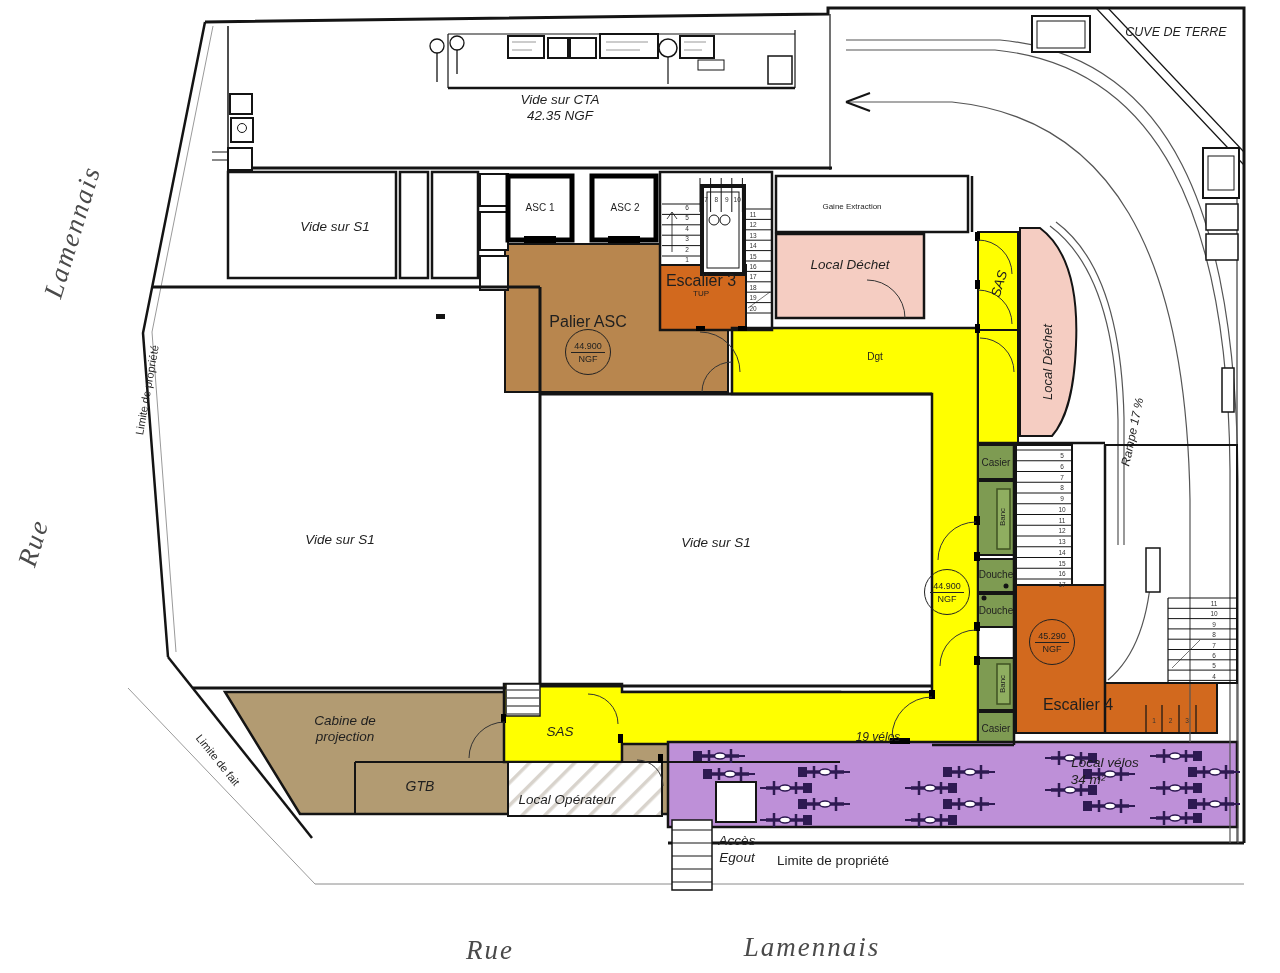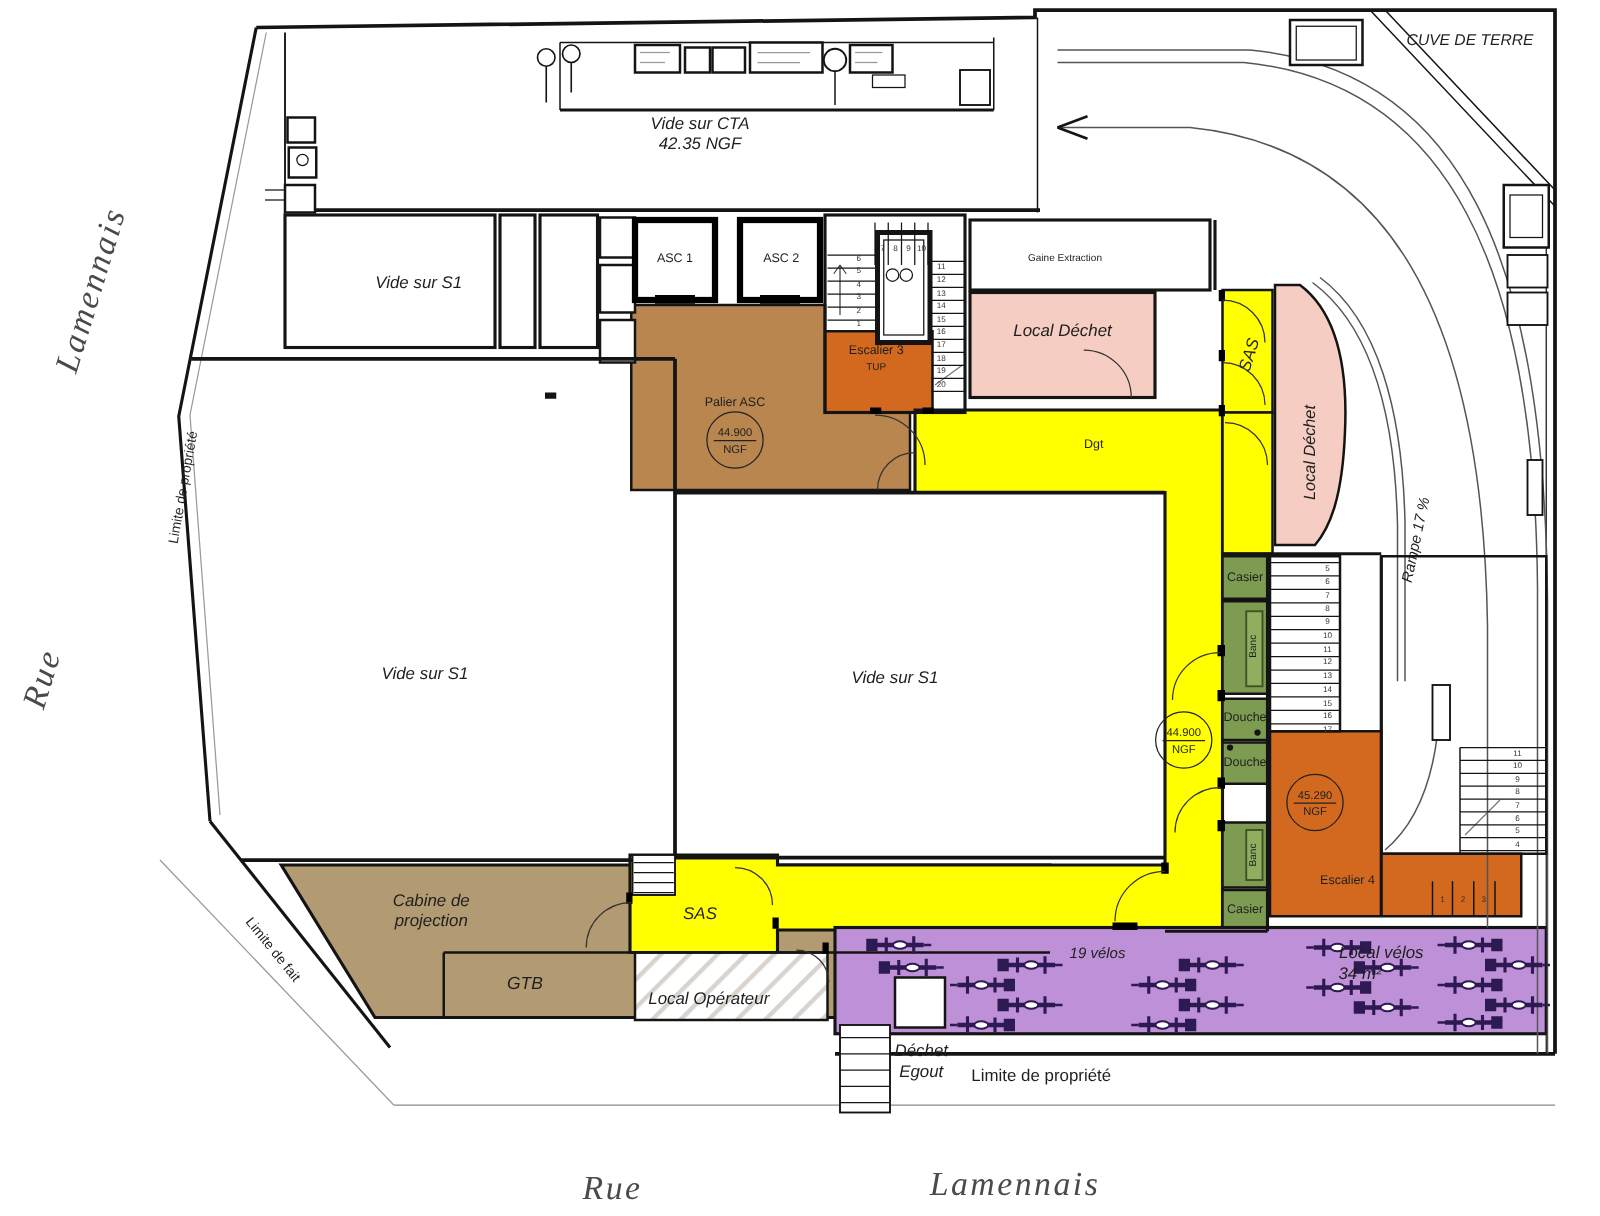--- a/index.html
+++ b/index.html
@@ -4,21 +4,21 @@
 <style>
   html,body{margin:0;padding:0;background:#fff;}
   .plan{position:relative;width:1280px;height:973px;background:#fff;overflow:hidden;
         font-family:"Liberation Sans",sans-serif;}
   .plan svg{position:absolute;left:0;top:0;}
   .lbl{position:absolute;transform:translate(-50%,-50%);white-space:nowrap;
        color:#1f1f1f;font-size:13px;line-height:1.1;z-index:5;}
   .it{font-style:italic;}
   .sm{font-size:10px;}
   .xs{font-size:8px;}
-  .md{font-size:10px;}
+  .md{font-size:16px;}
   .lg{font-size:13.5px;}
   .street{font-family:"Liberation Serif",serif;font-style:italic;color:#4a4a4a;
           font-size:27px;letter-spacing:2px;}
   .rot90{transform:translate(-50%,-50%) rotate(-90deg);}
   .rot73{transform:translate(-50%,-50%) rotate(-73deg);}
   .rot78{transform:translate(-50%,-50%) rotate(-78deg);}
   .rot80{transform:translate(-50%,-50%) rotate(-80deg);}
   .rot51{transform:translate(-50%,-50%) rotate(51deg);}
   .stair-num{position:absolute;font-size:6.5px;color:#333;
              transform:translate(-50%,-50%);z-index:6;}
@@ -470,24 +470,24 @@
 <div class="lbl sm" style="left:996px;top:574px">Douche</div>
 <div class="lbl sm" style="left:996px;top:610px">Douche</div>
 <div class="lbl xs rot90" style="left:1003px;top:684px">Banc</div>
 <div class="lbl sm" style="left:996px;top:728px">Casier</div>
 <div class="lbl md" style="left:1078px;top:705px">Escalier 4</div>
 <div class="lbl it lg" style="left:345px;top:721px">Cabine de</div>
 <div class="lbl it lg" style="left:345px;top:737px">projection</div>
 <div class="lbl it" style="left:420px;top:787px;font-size:14px">GTB</div>
 <div class="lbl it lg" style="left:560px;top:732px">SAS</div>
 <div class="lbl it lg" style="left:567px;top:800px">Local Opérateur</div>
-<div class="lbl it" style="left:878px;top:763px;font-size:12px">19 vélos</div>
+<div class="lbl it" style="left:878px;top:738px;font-size:12px">19 vélos</div>
 <div class="lbl it lg" style="left:1105px;top:763px">Local vélos</div>
 <div class="lbl it lg" style="left:1088px;top:780px">34 m²</div>
-<div class="lbl it lg" style="left:737px;top:841px">Déchet</div>
+<div class="lbl it lg" style="left:737px;top:841px">Accès</div>
 <div class="lbl it lg" style="left:737px;top:858px">Egout</div>
 <div class="lbl" style="left:833px;top:861px;font-size:13.5px">Limite de propriété</div>
 <div class="lbl rot80" style="left:147px;top:390px;font-size:11px">Limite de propriété</div>
 <div class="lbl rot51" style="left:218px;top:760px;font-size:11px">Limite de fait</div>
 
 <div class="lbl street rot73" style="left:73px;top:232px">Lamennais</div>
 <div class="lbl street rot73" style="left:34px;top:543px">Rue</div>
 <div class="lbl street" style="left:490px;top:951px">Rue</div>
 <div class="lbl street" style="left:812px;top:948px">Lamennais</div>
 

